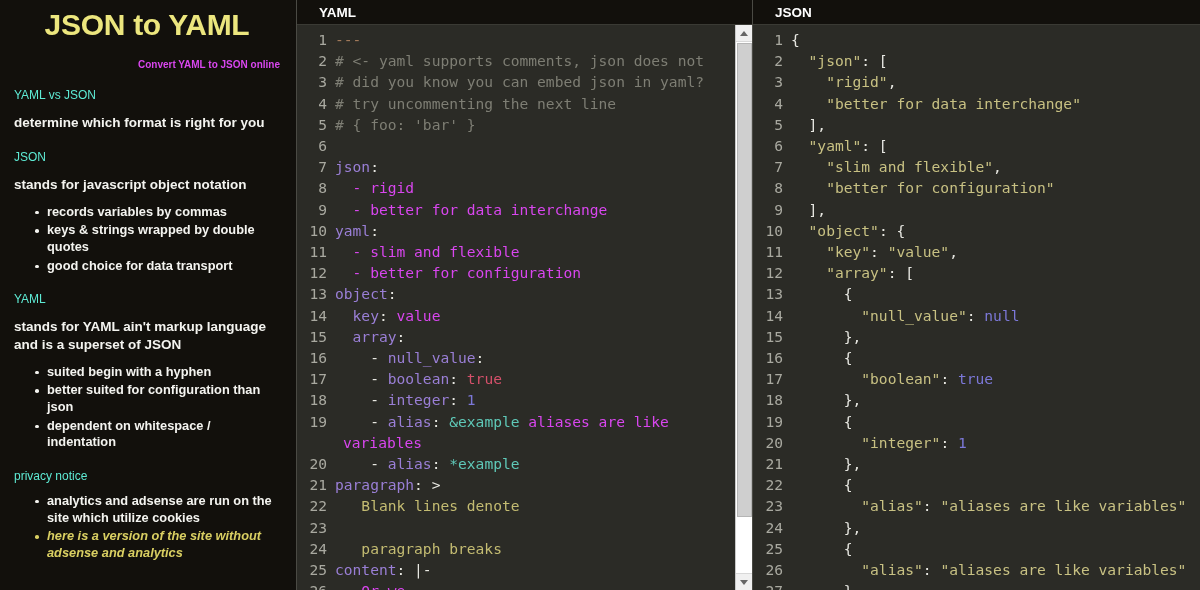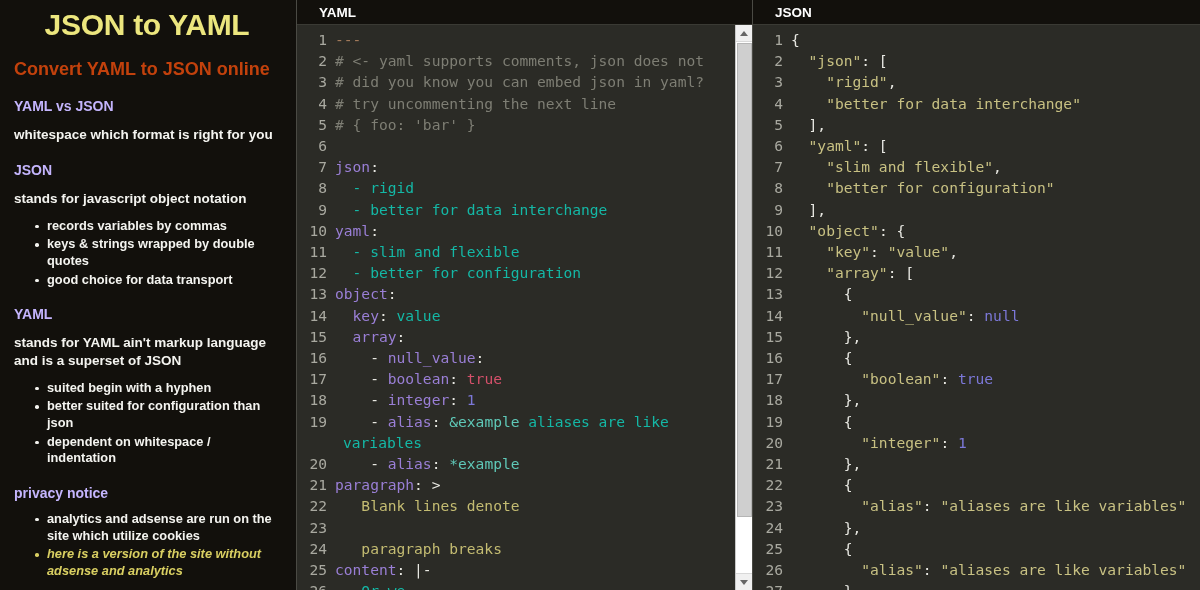--- a/index.html
+++ b/index.html
@@ -22,28 +22,28 @@
   }
   .site-title{
     color:#ece67e;
     font-size:30px;font-weight:bold;
     text-align:center;
     letter-spacing:-0.3px;
     margin:8px 0 0 0;
     line-height:1.1;
   }
   .tagline{
-    color:#c2410c;
-    font-size:18px;font-weight:bold;
-    text-align:left;
+    color:#d946ef;
+    font-size:10px;font-weight:bold;
+    text-align:right;
     margin:18px 0 0 0;
   }
   .sec-head{
-    color:#c4b5fd;
-    font-size:14px;font-weight:bold;
+    color:#5eead4;
+    font-size:12px;font-weight:normal;
     margin:18px 0 0 0;
   }
   .para{
     color:#f4f4f0;
     font-size:13.5px;font-weight:bold;
     margin:12px 0 0 0;
     line-height:1.32;
   }
   ul.bullets{
     margin:10px 0 0 0;
@@ -118,21 +118,21 @@
     color:#a9a9a0;
     margin-right:8px;
     text-indent:0;
   }
   .ln .txt{text-indent:0;}
 
   
   .t-doc{color:#a1795a;}
   .t-com{color:#7e7e74;}
   .t-key{color:#9a7fd6;}
-  .t-plain{color:#14b8a6;}
+  .t-plain{color:#d946ef;}
   .t-bool{color:#d4506a;}
   .t-num{color:#7c78d8;}
   .t-anchor{color:#5fc9b8;}
   .t-block{color:#c4bc72;}
   .t-op{color:#e8e8e2;}
 
   
   .j-str{color:#c8c183;}
   .j-punct{color:#e8e8e2;}
   .j-kw{color:#7c78d8;}
@@ -169,21 +169,21 @@
 </head>
 <body>
 
 <div class="app">
 
   <aside class="sidebar">
     <h1 class="site-title">JSON to YAML</h1>
     <div class="tagline">Convert YAML to JSON online</div>
     <div id="sidebar-sections">
         <div class="sec-head">YAML vs JSON</div>
-        <div class="para">whitespace which format is right for you</div>
+        <div class="para">determine which format is right for you</div>
         <div class="sec-head">JSON</div>
         <div class="para">stands for javascript object notation</div>
         <ul class="bullets">
           <li class="">records variables by commas</li>
           <li class="">keys &amp; strings wrapped by double quotes</li>
           <li class="">good choice for data transport</li>
         </ul>
         <div class="sec-head">YAML</div>
         <div class="para">stands for YAML ain't markup language and is a superset of JSON</div>
         <ul class="bullets">

